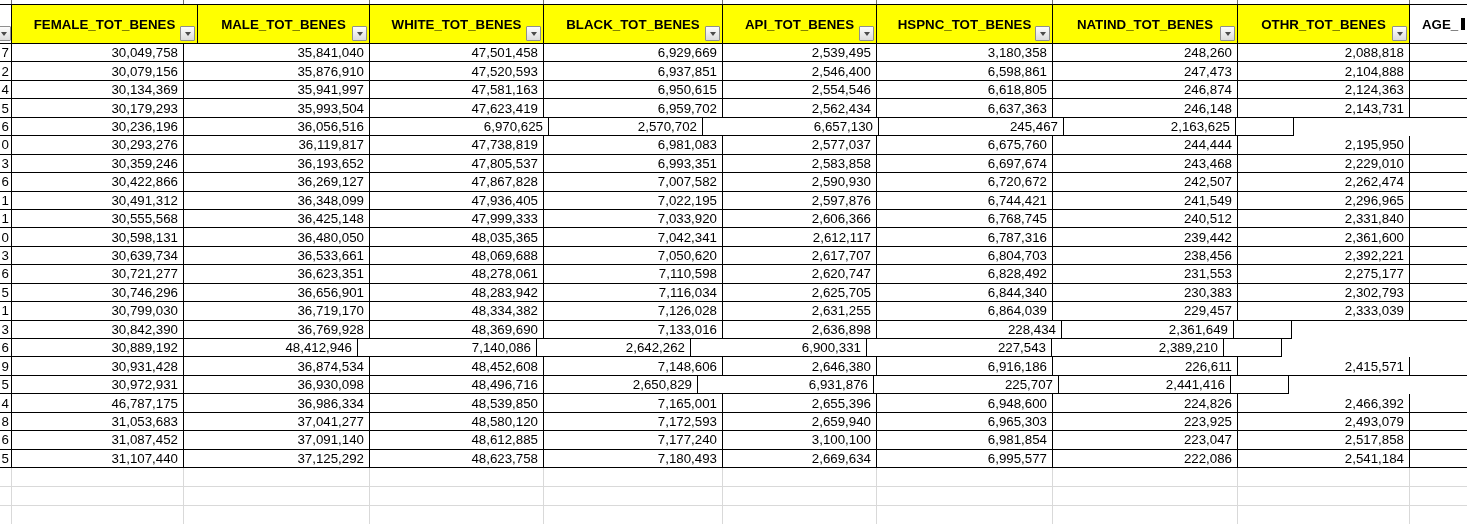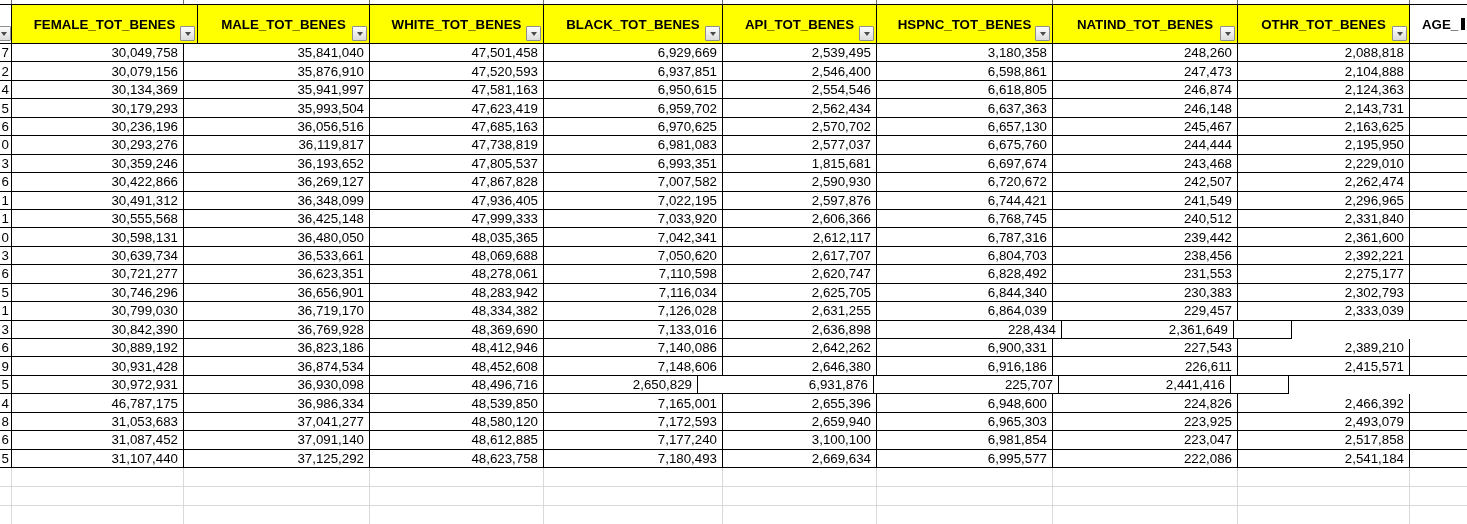--- a/index.html
+++ b/index.html
@@ -167,21 +167,20 @@
       <div class="cell" style="width: 154px;">2,562,434</div>
       <div class="cell" style="width: 176px;">6,637,363</div>
       <div class="cell" style="width: 185px;">246,148</div>
       <div class="cell" style="width: 172px;">2,143,731</div>
       <div class="cell" style="width: 58px;"></div>
     </div>
     <div class="row data" style="height: 18.44px;">
       <div class="cell sliver" style="width: 12px;">6</div>
       <div class="cell" style="width: 172px;">30,236,196</div>
       <div class="cell" style="width: 186px;">36,056,516</div>
-      <div class="cell" style="width: 174px;">47,685,163</div>
       <div class="cell" style="width: 179px;">6,970,625</div>
       <div class="cell" style="width: 154px;">2,570,702</div>
       <div class="cell" style="width: 176px;">6,657,130</div>
       <div class="cell" style="width: 185px;">245,467</div>
       <div class="cell" style="width: 172px;">2,163,625</div>
       <div class="cell" style="width: 58px;"></div>
     </div>
     <div class="row data" style="height: 18.44px;">
       <div class="cell sliver" style="width: 12px;">0</div>
       <div class="cell" style="width: 172px;">30,293,276</div>
@@ -193,21 +192,21 @@
       <div class="cell" style="width: 185px;">244,444</div>
       <div class="cell" style="width: 172px;">2,195,950</div>
       <div class="cell" style="width: 58px;"></div>
     </div>
     <div class="row data" style="height: 18.44px;">
       <div class="cell sliver" style="width: 12px;">3</div>
       <div class="cell" style="width: 172px;">30,359,246</div>
       <div class="cell" style="width: 186px;">36,193,652</div>
       <div class="cell" style="width: 174px;">47,805,537</div>
       <div class="cell" style="width: 179px;">6,993,351</div>
-      <div class="cell" style="width: 154px;">1,815,681</div>
+      <div class="cell" style="width: 154px;">2,583,858</div>
       <div class="cell" style="width: 176px;">6,697,674</div>
       <div class="cell" style="width: 185px;">243,468</div>
       <div class="cell" style="width: 172px;">2,229,010</div>
       <div class="cell" style="width: 58px;"></div>
     </div>
     <div class="row data" style="height: 18.44px;">
       <div class="cell sliver" style="width: 12px;">6</div>
       <div class="cell" style="width: 172px;">30,422,866</div>
       <div class="cell" style="width: 186px;">36,269,127</div>
       <div class="cell" style="width: 174px;">47,867,828</div>
@@ -309,21 +308,20 @@
       <div class="cell" style="width: 174px;">48,369,690</div>
       <div class="cell" style="width: 179px;">7,133,016</div>
       <div class="cell" style="width: 154px;">2,636,898</div>
       <div class="cell" style="width: 185px;">228,434</div>
       <div class="cell" style="width: 172px;">2,361,649</div>
       <div class="cell" style="width: 58px;"></div>
     </div>
     <div class="row data" style="height: 18.44px;">
       <div class="cell sliver" style="width: 12px;">6</div>
       <div class="cell" style="width: 172px;">30,889,192</div>
-      <div class="cell" style="width: 186px;">36,823,186</div>
       <div class="cell" style="width: 174px;">48,412,946</div>
       <div class="cell" style="width: 179px;">7,140,086</div>
       <div class="cell" style="width: 154px;">2,642,262</div>
       <div class="cell" style="width: 176px; text-align: center;">6,900,331</div>
       <div class="cell" style="width: 185px;">227,543</div>
       <div class="cell" style="width: 172px;">2,389,210</div>
       <div class="cell" style="width: 58px;"></div>
     </div>
     <div class="row data" style="height: 18.44px;">
       <div class="cell sliver" style="width: 12px;">9</div>

